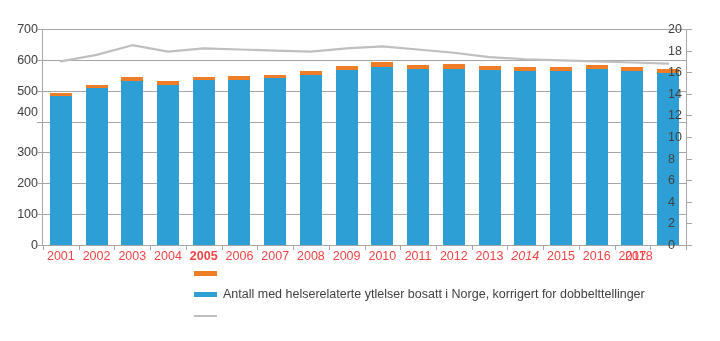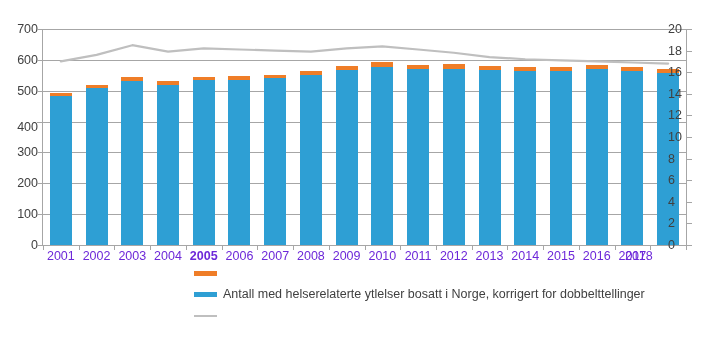--- a/index.html
+++ b/index.html
@@ -81,21 +81,21 @@
     position: absolute;
     top: 246px;
     width: 1px;
     height: 4px;
     background: #a6a6a6;
   }
   .xtick {
     position: absolute;
     top: 250px;
     font-size: 12.5px;
-    color: #6d28d9;
+    color: #ef4444;
     text-align: center;
     line-height: 1;
     white-space: nowrap;
   }
 
   
   .bar-group {
     position: absolute;
     bottom: 0;
   }
@@ -243,21 +243,21 @@
 
   <div id="left-axis">
       <div class="ytick ytick-left" style="top: 239px;">0</div>
       <div class="tick-mark tick-left" style="top: 245px;"></div>
       <div class="ytick ytick-left" style="top: 208.143px;">100</div>
       <div class="tick-mark tick-left" style="top: 214.143px;"></div>
       <div class="ytick ytick-left" style="top: 177.286px;">200</div>
       <div class="tick-mark tick-left" style="top: 183.286px;"></div>
       <div class="ytick ytick-left" style="top: 146.429px;">300</div>
       <div class="tick-mark tick-left" style="top: 152.429px;"></div>
-      <div class="ytick ytick-left" style="top: 121px;">400</div>
+      <div class="ytick ytick-left" style="top: 106px;">400</div>
       <div class="tick-mark tick-left" style="top: 121.571px;"></div>
       <div class="ytick ytick-left" style="top: 84.7143px;">500</div>
       <div class="tick-mark tick-left" style="top: 90.7143px;"></div>
       <div class="ytick ytick-left" style="top: 53.8571px;">600</div>
       <div class="tick-mark tick-left" style="top: 59.8571px;"></div>
       <div class="ytick ytick-left" style="top: 23px;">700</div>
       <div class="tick-mark tick-left" style="top: 29px;"></div>
     </div>
   <div id="right-axis">
       <div class="ytick ytick-right" style="top: 239px;">0</div>
@@ -303,21 +303,21 @@
       <div class="xtick" style="left: 328.778px; width: 35.7222px;">2009</div>
       <div class="xtick-mark" style="left: 328.778px;"></div>
       <div class="xtick" style="left: 364.5px; width: 35.7222px;">2010</div>
       <div class="xtick-mark" style="left: 364.5px;"></div>
       <div class="xtick" style="left: 400.222px; width: 35.7222px;">2011</div>
       <div class="xtick-mark" style="left: 400.222px;"></div>
       <div class="xtick" style="left: 435.944px; width: 35.7222px;">2012</div>
       <div class="xtick-mark" style="left: 435.944px;"></div>
       <div class="xtick" style="left: 471.667px; width: 35.7222px;">2013</div>
       <div class="xtick-mark" style="left: 471.667px;"></div>
-      <div class="xtick" style="left: 507.389px; width: 35.7222px;">2014</div>
+      <div class="xtick" style="left: 507.389px; width: 35.7222px; font-style: italic;">2014</div>
       <div class="xtick-mark" style="left: 507.389px;"></div>
       <div class="xtick" style="left: 543.111px; width: 35.7222px;">2015</div>
       <div class="xtick-mark" style="left: 543.111px;"></div>
       <div class="xtick" style="left: 578.833px; width: 35.7222px;">2016</div>
       <div class="xtick-mark" style="left: 578.833px;"></div>
       <div class="xtick" style="left: 614.556px; width: 35.7222px;">2017</div>
       <div class="xtick-mark" style="left: 614.556px;"></div>
       <div class="xtick" style="left: 621px; width: 35.7222px; text-align: center;">2018</div>
       <div class="xtick-mark" style="left: 650.278px;"></div>
       <div class="xtick-mark" style="left: 686px;"></div>

